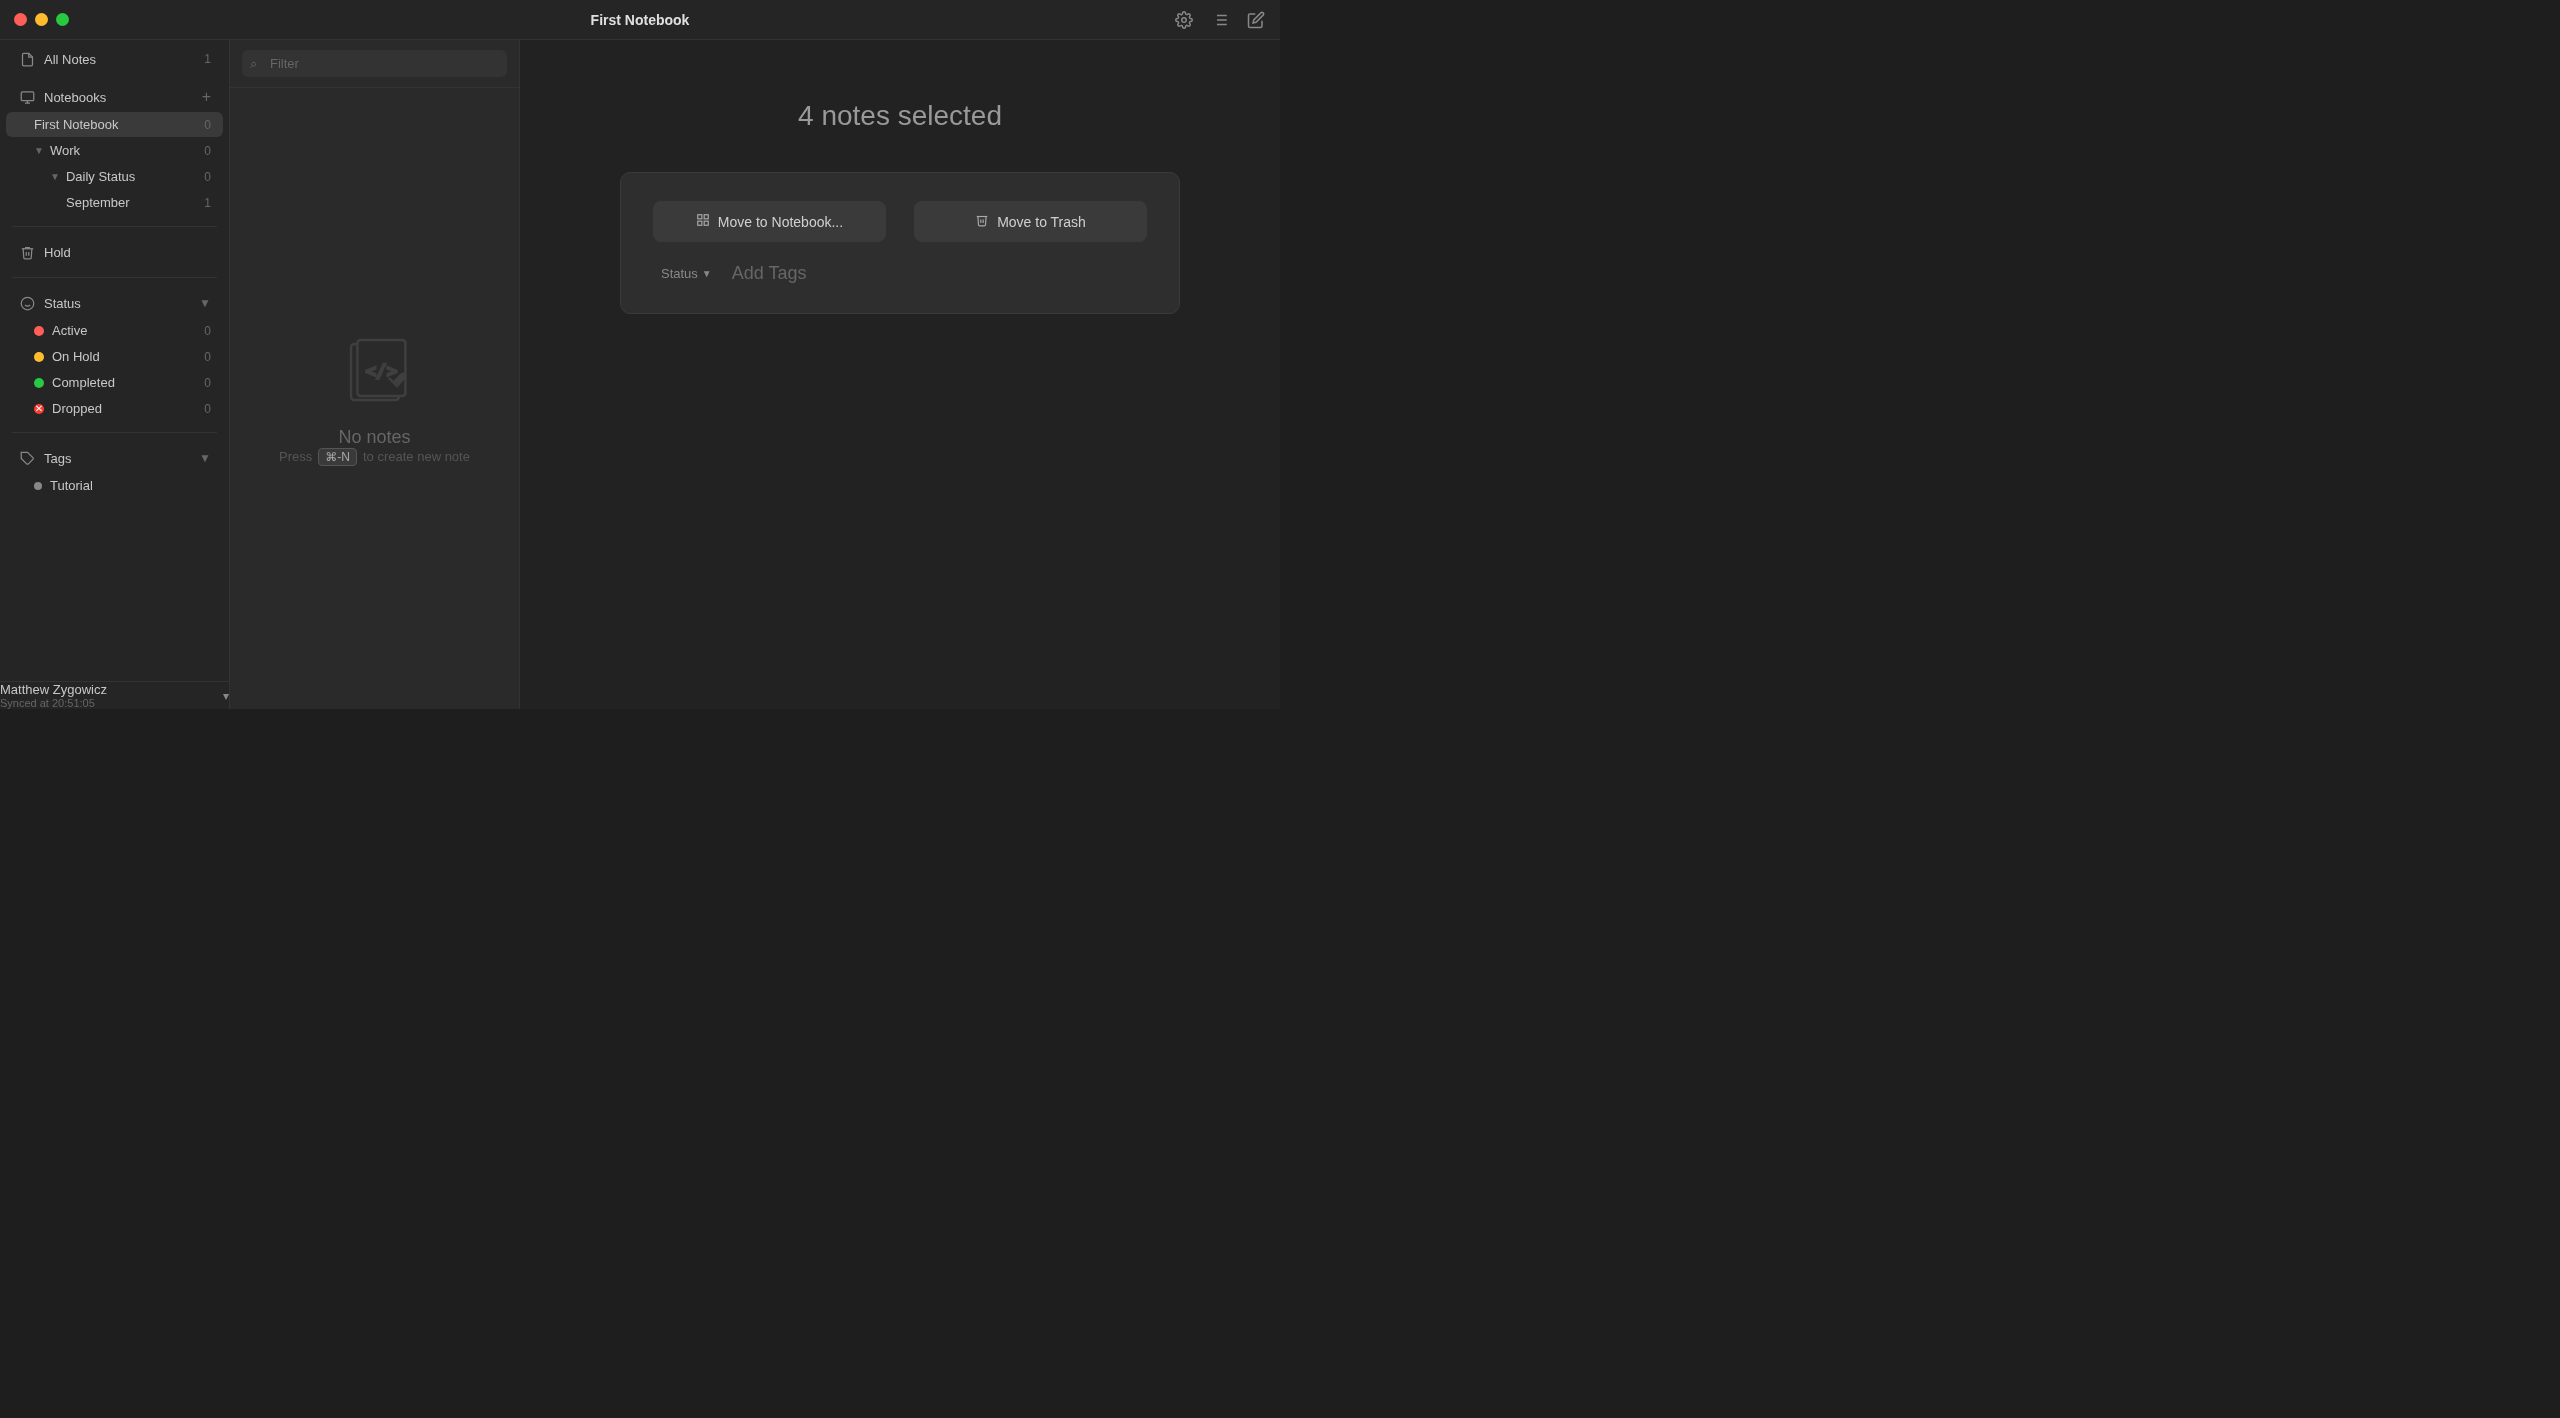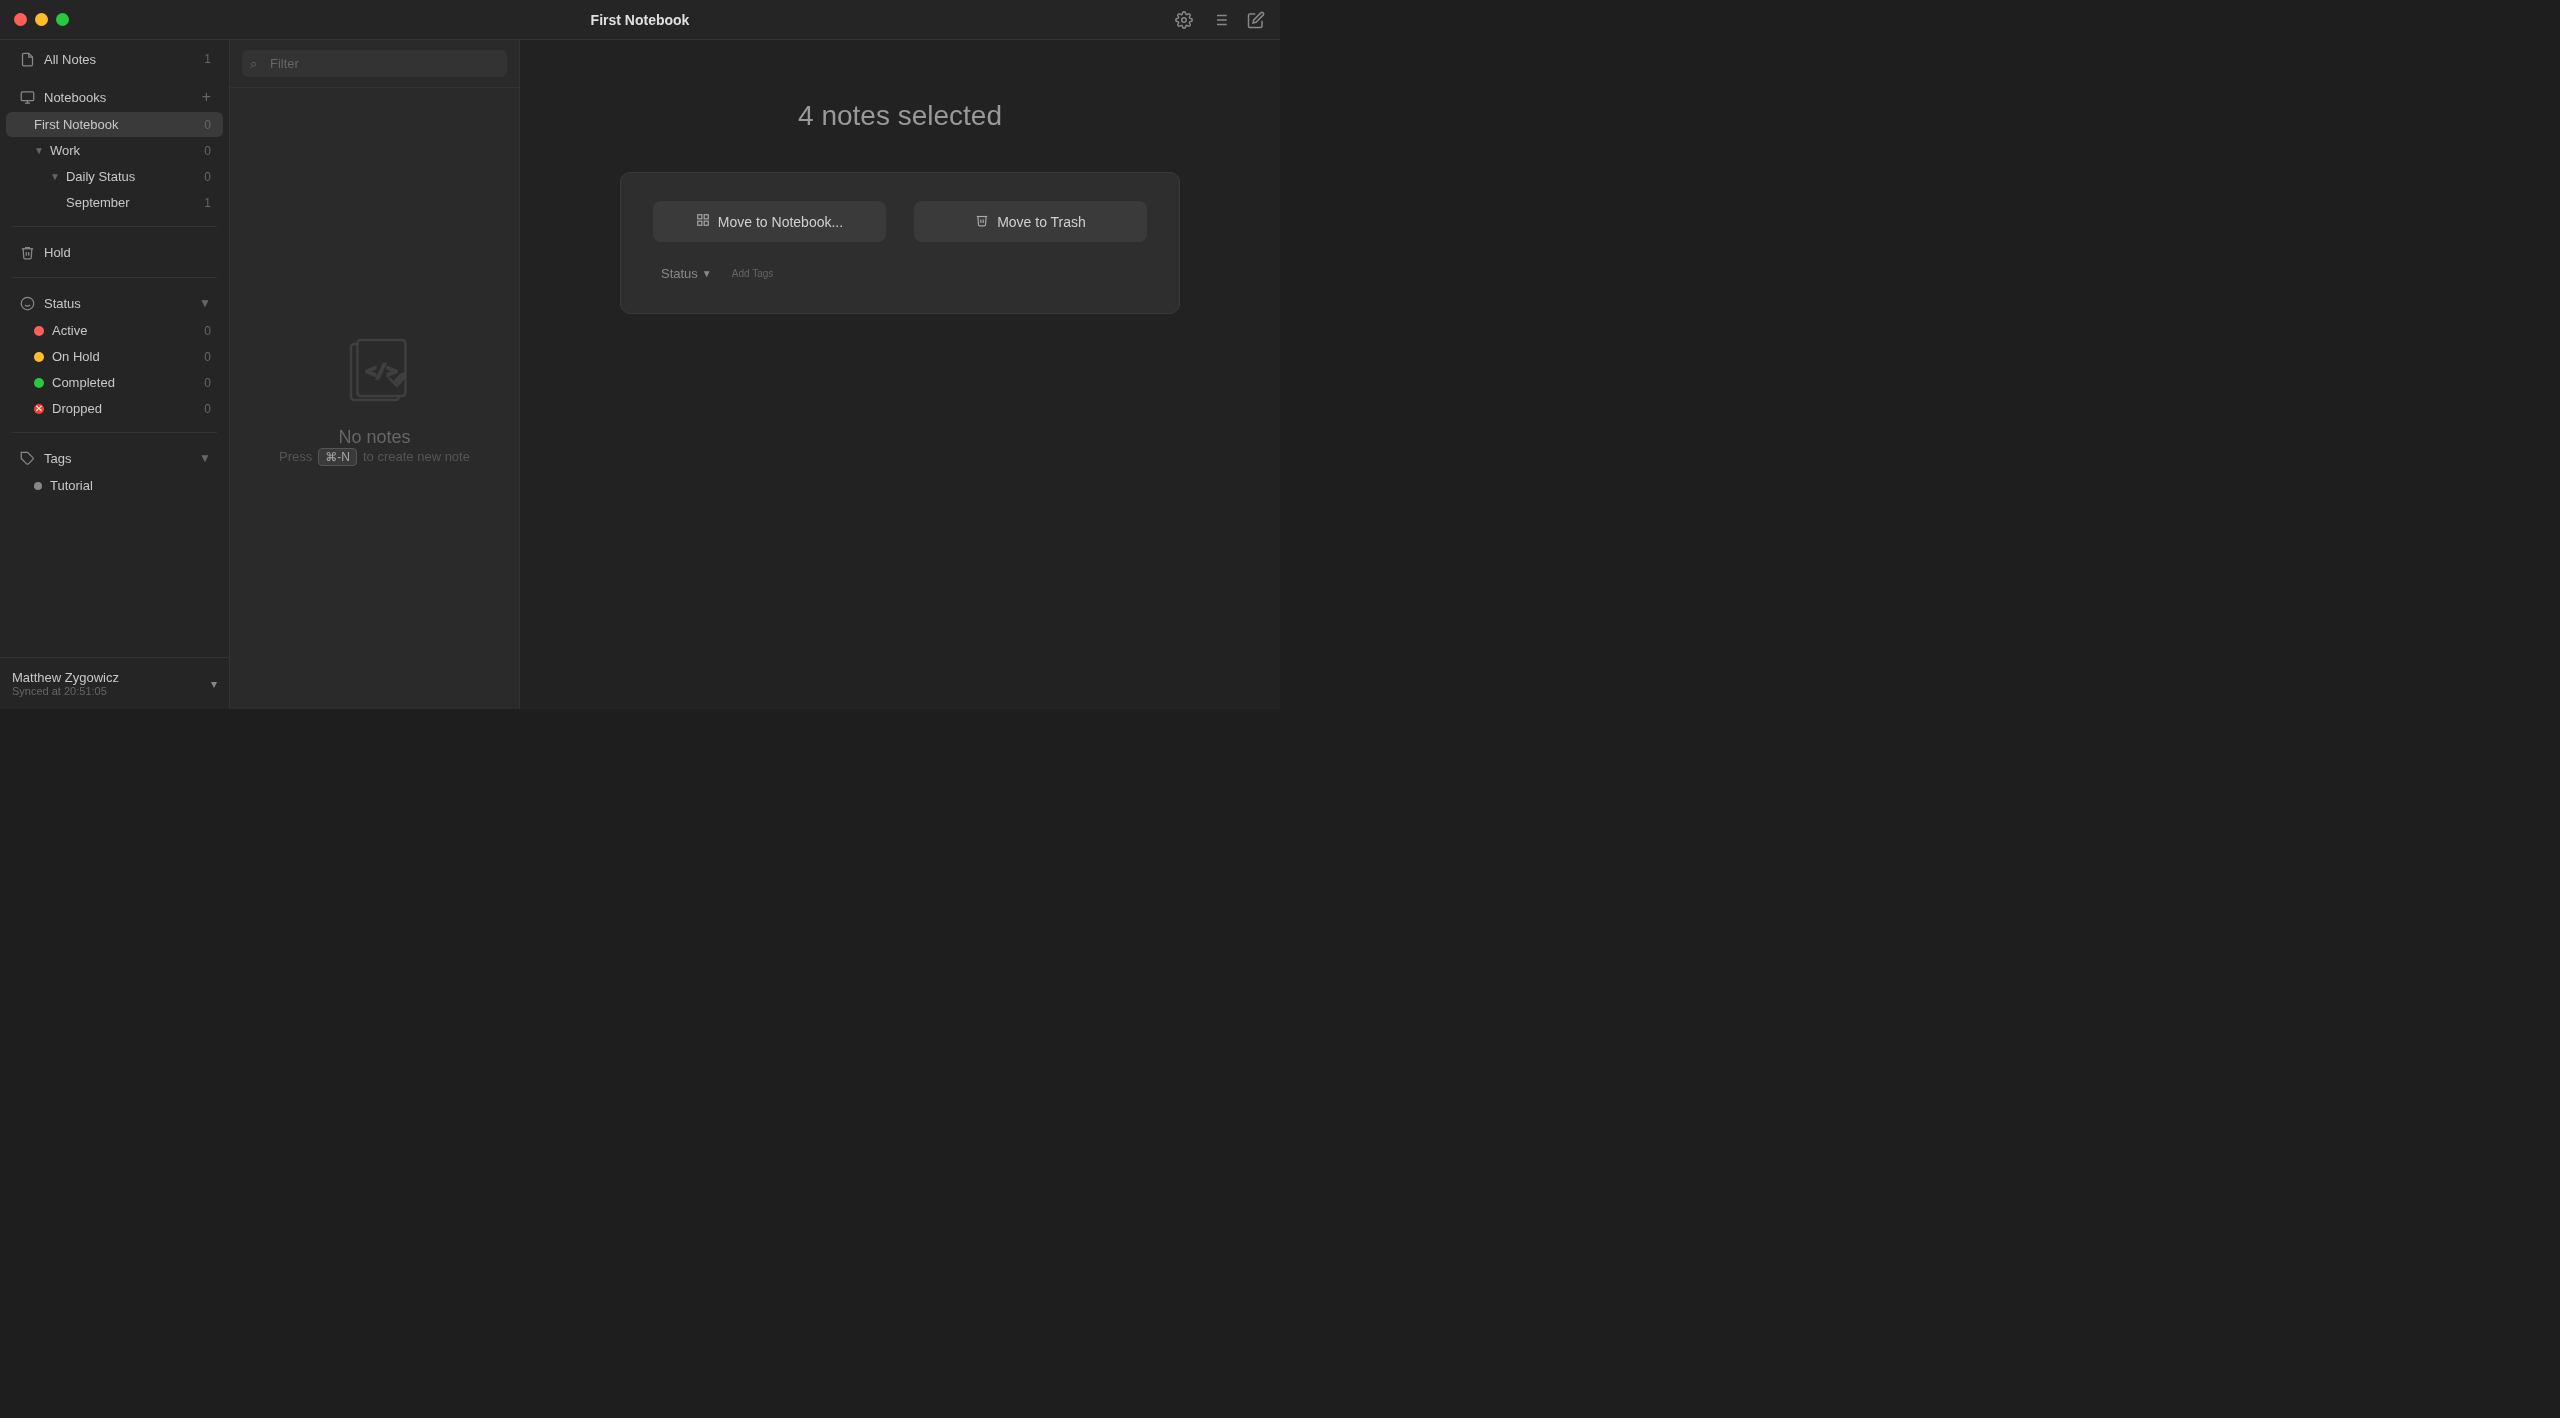--- a/index.html
+++ b/index.html
@@ -145,21 +145,20 @@
     .dot-completed { background: #28c840; }
 
     .sidebar-divider {
       height: 1px;
       background: #333;
       margin: 6px 12px;
     }
 
     .sidebar-footer {
       margin-top: auto;
-      padding: 12px;
       border-top: 1px solid #333;
       display: flex;
       align-items: center;
     }
     .sidebar-footer-name {
       flex: 1;
       font-size: 13px;
       color: #c8c8c8;
     }
     .sidebar-footer-sync {
@@ -300,21 +299,21 @@
       color: #888;
       font-size: 13px;
       cursor: pointer;
       background: none;
       border: none;
       padding: 4px 8px;
       border-radius: 4px;
     }
     .add-tags-text {
       color: #666;
-      font-size: 10px;
+      font-size: 18px;
       cursor: pointer;
     }
   </style>
 </head>
 <body>
 
 <div class="titlebar">
   <div class="titlebar-traffic">
     <div class="traffic-btn traffic-close"></div>
     <div class="traffic-btn traffic-minimize"></div>

